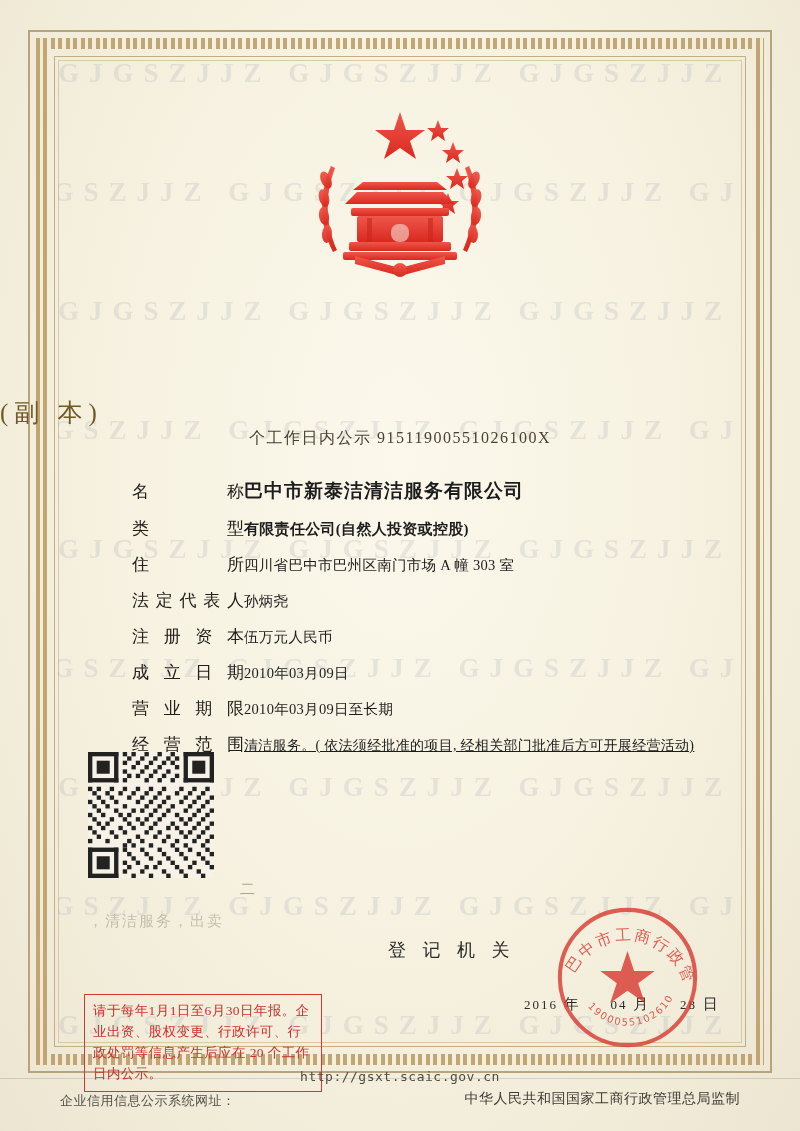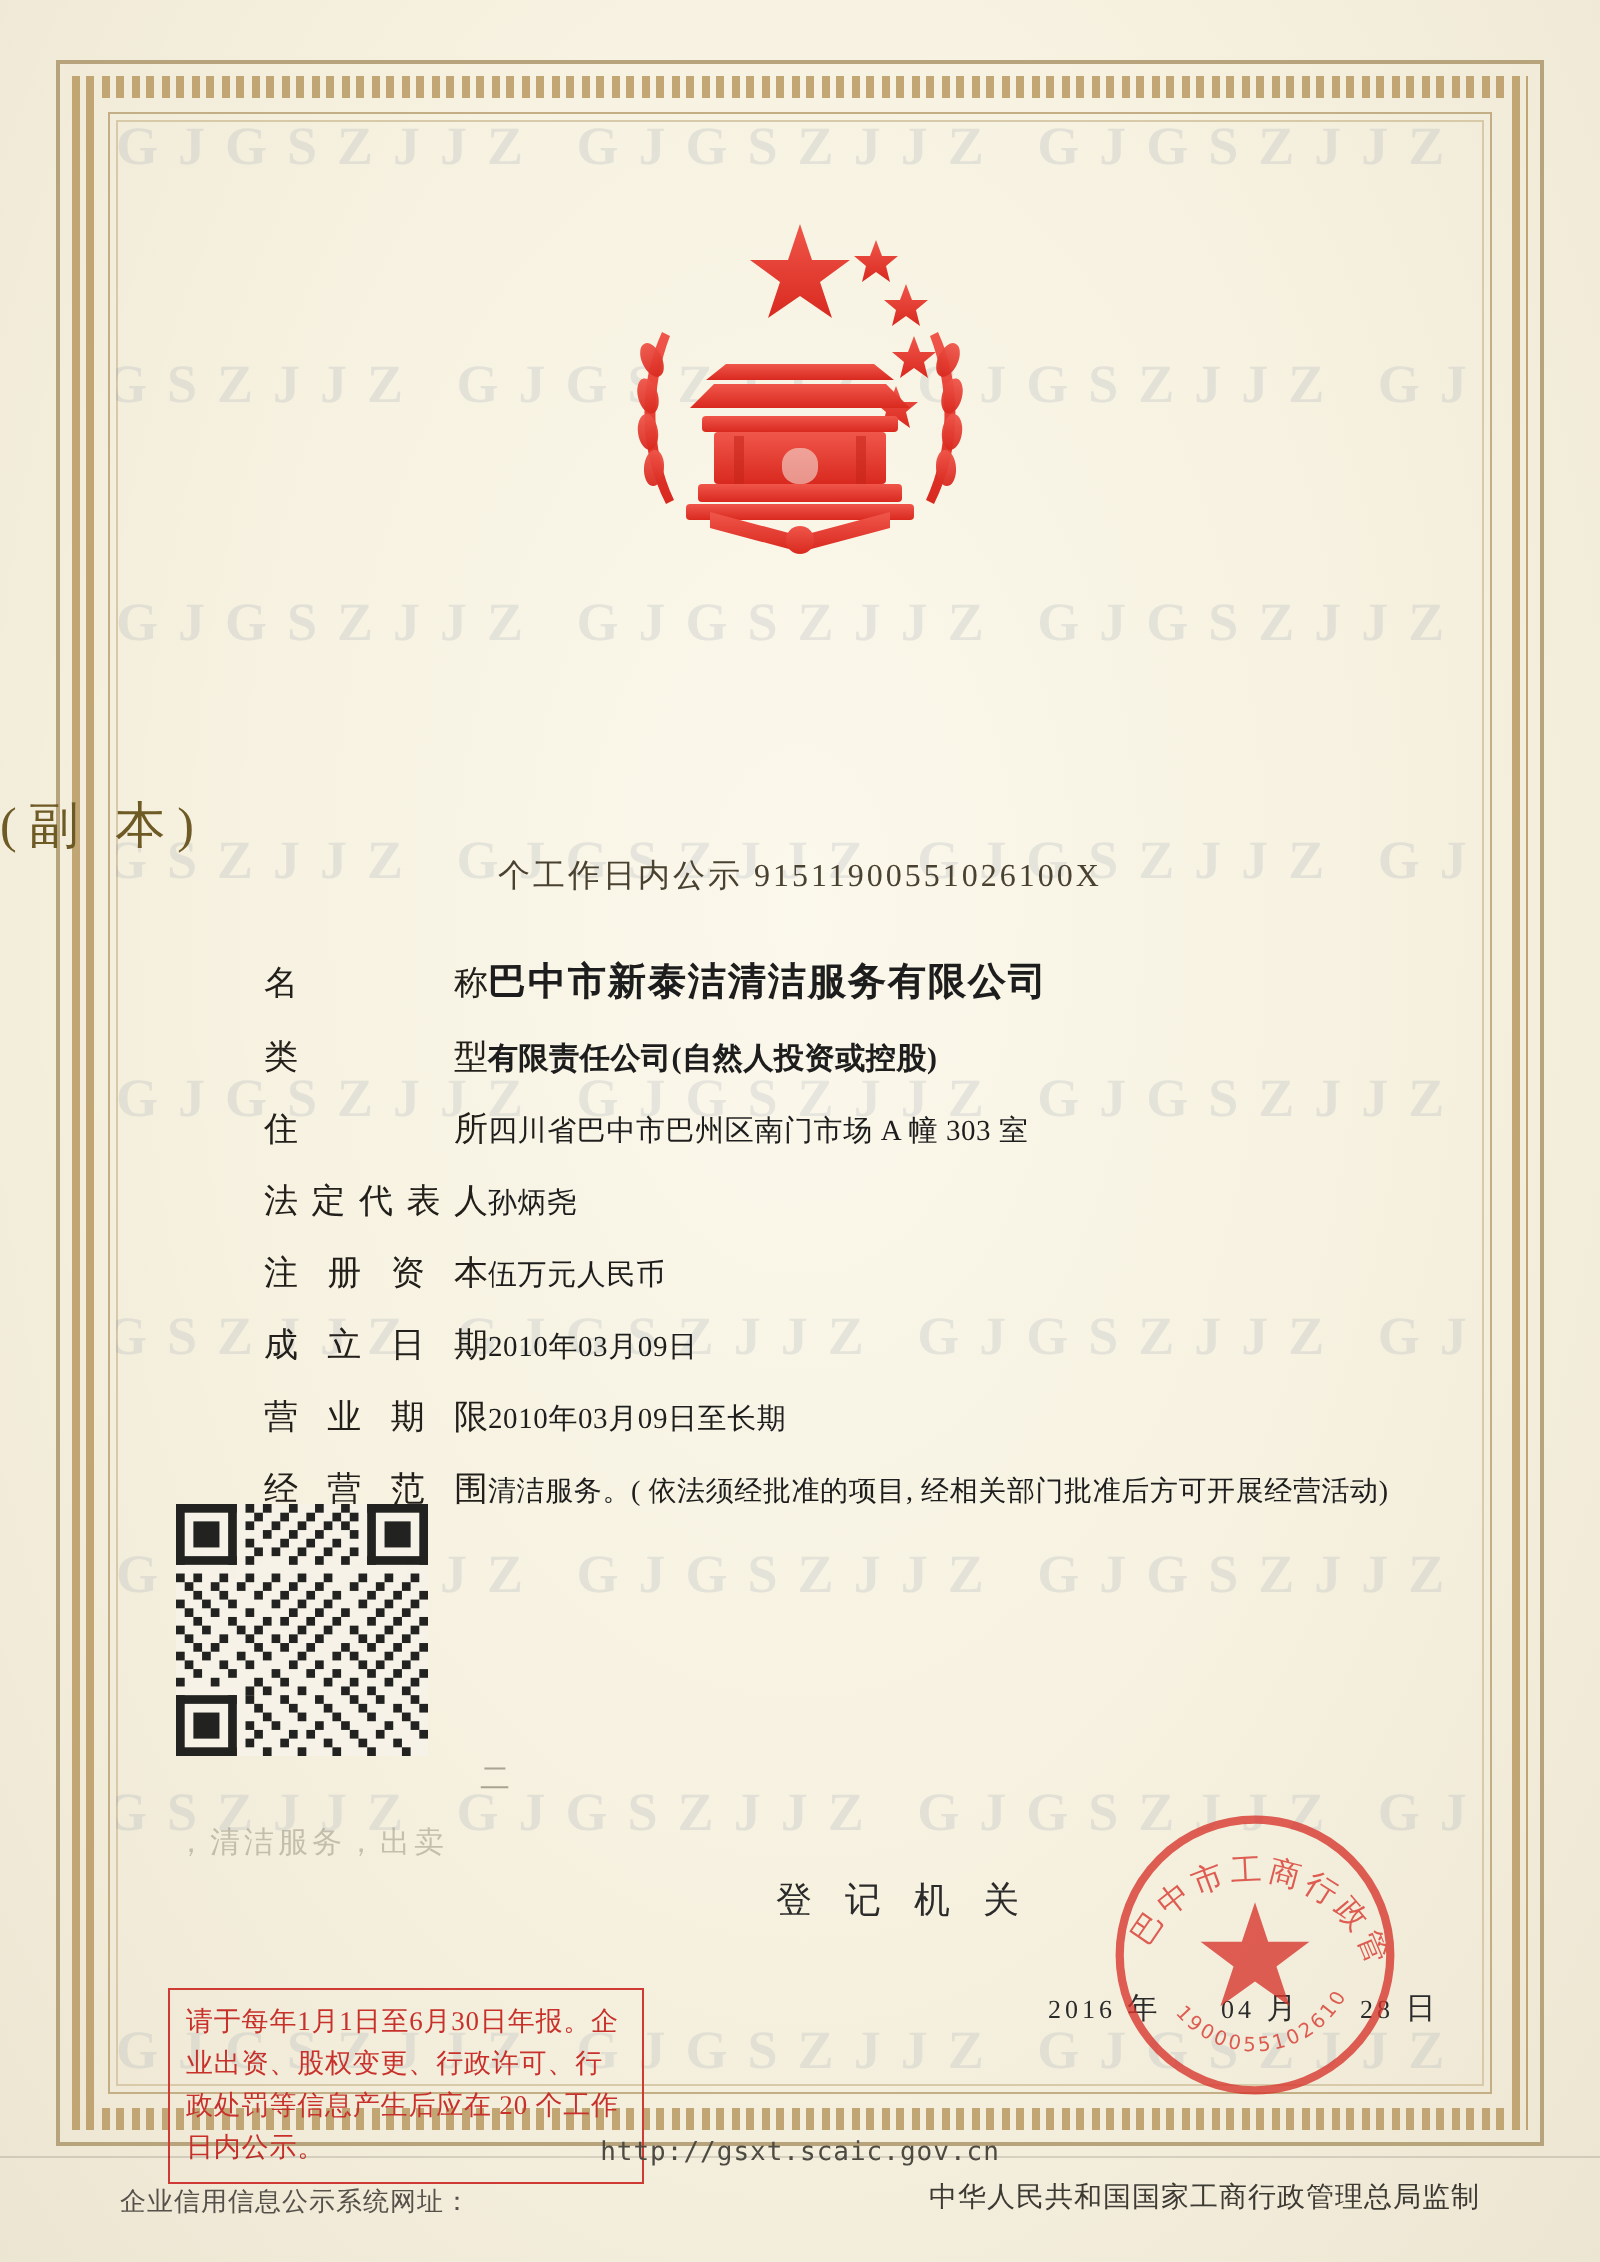--- a/index.html
+++ b/index.html
@@ -110,21 +110,21 @@
     justify-content:space-between;
   }
   .row .val{
     font-size:16.5px;
     color:#1d1d1d;
     letter-spacing:.3px;
   }
   .row.name .val{ font-size:19px; font-weight:bold; letter-spacing:1px;}
   .row.type .val{ font-size:15px; font-weight:bold;}
   .row .val.small{ font-size:14.5px;}
-  .row .val.scope{ font-size:14px; }
+  .row .val.scope{ font-size:14px;text-decoration:underline; }
   
   .lab span{ display:inline-block; }
   
   .red-ad{
     position:absolute;left:128px;top:592px;
     font-family:"Liberation Serif", serif;
     font-size:25px;
     color:#e8312b;
     letter-spacing:1px;
     font-weight:600;

